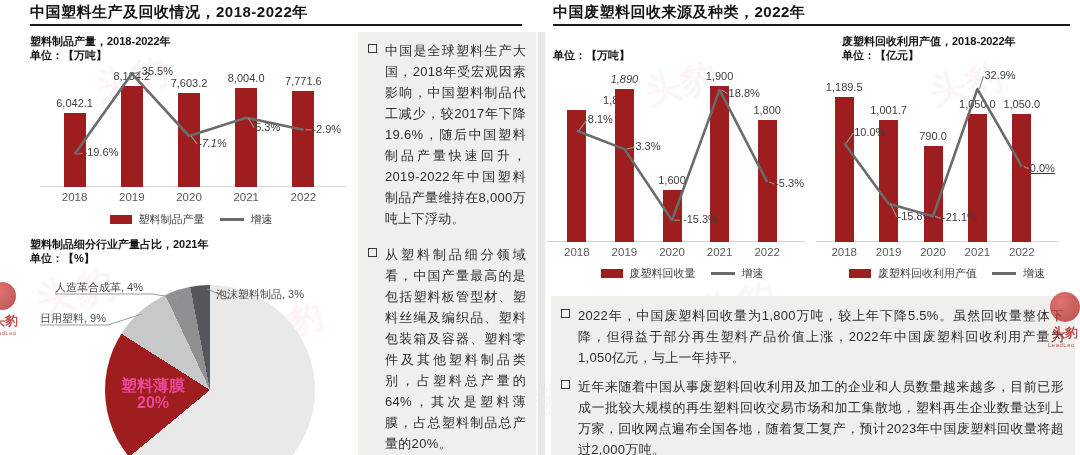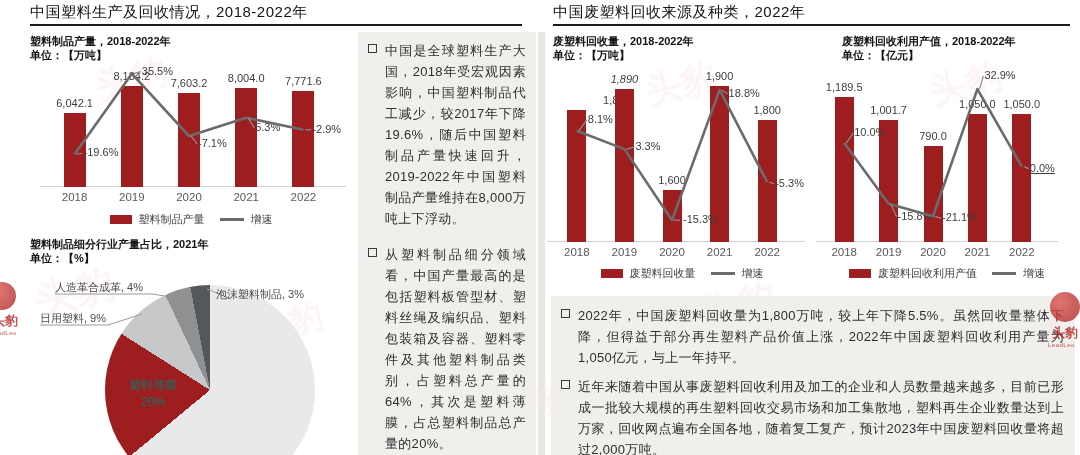--- a/index.html
+++ b/index.html
@@ -1,39 +1,39 @@
 <!DOCTYPE html>
 <html><head>
 <meta charset="utf-8">
 <style>
   html,body{margin:0;padding:0;background:#fff;}
   body{font-family:"Liberation Sans","DejaVu Sans",sans-serif;}
   .page{position:relative;width:1080px;height:455px;background:#fff;overflow:hidden;}
-  .sec-title{position:absolute;font-size:15px;font-weight:normal;color:#141414;letter-spacing:.5px;}
+  .sec-title{position:absolute;font-size:15px;font-weight:bold;color:#141414;letter-spacing:.5px;}
   .rule{position:absolute;height:2px;background:#1a1a1a;}
   .chart-title{position:absolute;left:0;top:0;font-size:11px;font-weight:bold;color:#141414;}
   .chart-unit{position:absolute;left:0;top:14px;font-size:11px;font-weight:bold;color:#141414;}
   .chart-block{position:absolute;}
   .plot{position:absolute;}
   .baseline{position:absolute;left:-6px;right:-14px;bottom:0;height:1px;background:#d4d4d4;}
   .bar{position:absolute;bottom:0;}
   .bar-val{position:absolute;width:76px;text-align:center;font-size:11px;color:#3d3d3d;}
   .x-tick{position:absolute;width:60px;text-align:center;font-size:11.5px;color:#595959;}
   .line-lbl{position:absolute;font-size:11px;color:#3d3d3d;white-space:nowrap;}
   .legend{position:absolute;width:100%;display:flex;justify-content:center;align-items:center;gap:7px;font-size:11px;color:#404040;}
   .swatch-bar{display:inline-block;width:22px;height:9px;}
   .swatch-line{display:inline-block;width:24px;height:3px;}
   .panel{position:absolute;background:#f1efec;}
   .bullet{position:absolute;display:flex;}
   .bullet-sq{flex:0 0 auto;width:7px;height:7px;border:1.5px solid #3a3a3a;margin:4px 8px 0 0;background:transparent;}
   .bullet p{margin:0;font-size:13px;line-height:21px;color:#2e2e2e;text-align:justify;letter-spacing:.3px;}
   .pie-circle{position:absolute;border-radius:50%;}
   .pie-lbl{position:absolute;font-size:11px;color:#4a4a4a;white-space:nowrap;}
   .pie-main-lbl{position:absolute;font-size:11px;line-height:14.5px;color:#595959;text-align:center;}
-  .pie-film-lbl{position:absolute;font-size:12px;font-weight:normal;color:#0f766e;text-align:center;line-height:17px;}
+  .pie-film-lbl{position:absolute;font-size:16px;font-weight:bold;color:#ec4899;text-align:center;line-height:17px;}
   .divider{position:absolute;background:#e9e7e4;}
   svg{overflow:visible;}
   .wm{position:absolute;color:#e05656;opacity:.055;font-weight:bold;transform:rotate(-14deg);pointer-events:none;filter:blur(.6px);}
   .edge-logo{position:absolute;pointer-events:none;opacity:.78;}
   .edge-circle{position:absolute;border-radius:50%;background:radial-gradient(circle at 35% 35%, #d9534f, #a91f1f);}
   .edge-text{position:absolute;font-weight:bold;color:#b32323;}
   .edge-sub{position:absolute;font-size:6px;color:#b32323;letter-spacing:.5px;}
 </style>
 </head>
 <body>
@@ -69,21 +69,21 @@
           <div class="bar-val" style="left: 105px; top: 7.4px;">7,603.2</div>
           <div class="x-tick" style="left: 113px; top: 121px;">2020</div>
           <div class="bar" style="left: 189.2px; width: 22px; height: 98.6px; background: rgb(158, 29, 31);"></div>
           <div class="bar-val" style="left: 162.2px; top: 2.4px;">8,004.0</div>
           <div class="x-tick" style="left: 170.2px; top: 121px;">2021</div>
           <div class="bar" style="left: 246.4px; width: 22px; height: 95.7px; background: rgb(158, 29, 31);"></div>
           <div class="bar-val" style="left: 219.4px; top: 5.3px;">7,771.6</div>
           <div class="x-tick" style="left: 227.4px; top: 121px;">2022</div>
           <div class="line-lbl" style="left: 37.6px; top: 76.2px;">-19.6%</div>
           <div class="line-lbl" style="left: 95.8px; top: -5.3px;">35.5%</div>
-          <div class="line-lbl" style="left: 152px; top: 67px;">-7.1%</div>
+          <div class="line-lbl" style="left: 152px; top: 67px; font-style: italic;">-7.1%</div>
           <div class="line-lbl" style="left: 209.2px; top: 50.8px;">5.3%</div>
           <div class="line-lbl" style="left: 266.4px; top: 52.8px;">-2.9%</div>
           <svg width="286" height="117" style="position: absolute; left: 0px; top: 0px; pointer-events: none; overflow: visible;">
             <polyline points="28.6,84.2 85.8,3.7 143.0,66.0 200.2,47.8 257.4,59.8" fill="none" stroke="#6b6b6b" stroke-width="2.6" stroke-linejoin="round"></polyline>
             <line x1="30.6" y1="84.24" x2="36.6" y2="83.24" stroke="#8f8f8f" stroke-width="1.2"></line>
             <line x1="87.8" y1="3.65625" x2="94.8" y2="1.65625" stroke="#8f8f8f" stroke-width="1.2"></line>
             <line x1="145" y1="65.95875" x2="151" y2="73.95875" stroke="#8f8f8f" stroke-width="1.2"></line>
             <line x1="202.2" y1="47.823750000000004" x2="208.2" y2="57.823750000000004" stroke="#8f8f8f" stroke-width="1.2"></line>
             <line x1="259.4" y1="59.81625" x2="265.4" y2="59.81625" stroke="#8f8f8f" stroke-width="1.2"></line>
           </svg>
@@ -126,21 +126,20 @@
     </aside>
   </section>
 
   <div class="divider" style="left:538px;top:32px;width:7px;height:423px;"></div>
 
   <section>
     <h1 class="sec-title" style="left:553px;top:3px;margin:0;">中国废塑料回收来源及种类，2022年</h1>
     <div class="rule" style="left:553px;top:24px;width:517px;"></div>
 
     <div class="chart-block" style="left:553px;top:34px;width:258px;height:250px;">
-      <div class="chart-title">废塑料回收量，2018-2022年</div>
       <div class="chart-unit">单位：【万吨】</div>
       <div class="plot" style="left:0px;top:36px;width:238px;height:172px;">
           <div class="baseline"></div>
           <div class="bar" style="left: 14.3px; width: 19px; height: 132px; background: rgb(158, 29, 31);"></div>
           <div class="bar-val" style="left: -14.2px; top: 24px; margin-left: 40px;">1,830</div>
           <div class="x-tick" style="left: -6.2px; top: 176px;">2018</div>
           <div class="bar" style="left: 61.9px; width: 19px; height: 152.9px; background: rgb(158, 29, 31);"></div>
           <div class="bar-val" style="left: 33.4px; top: 3.1px; font-style: italic;">1,890</div>
           <div class="x-tick" style="left: 41.4px; top: 176px;">2019</div>
           <div class="bar" style="left: 109.5px; width: 19px; height: 52.1px; background: rgb(158, 29, 31);"></div>

